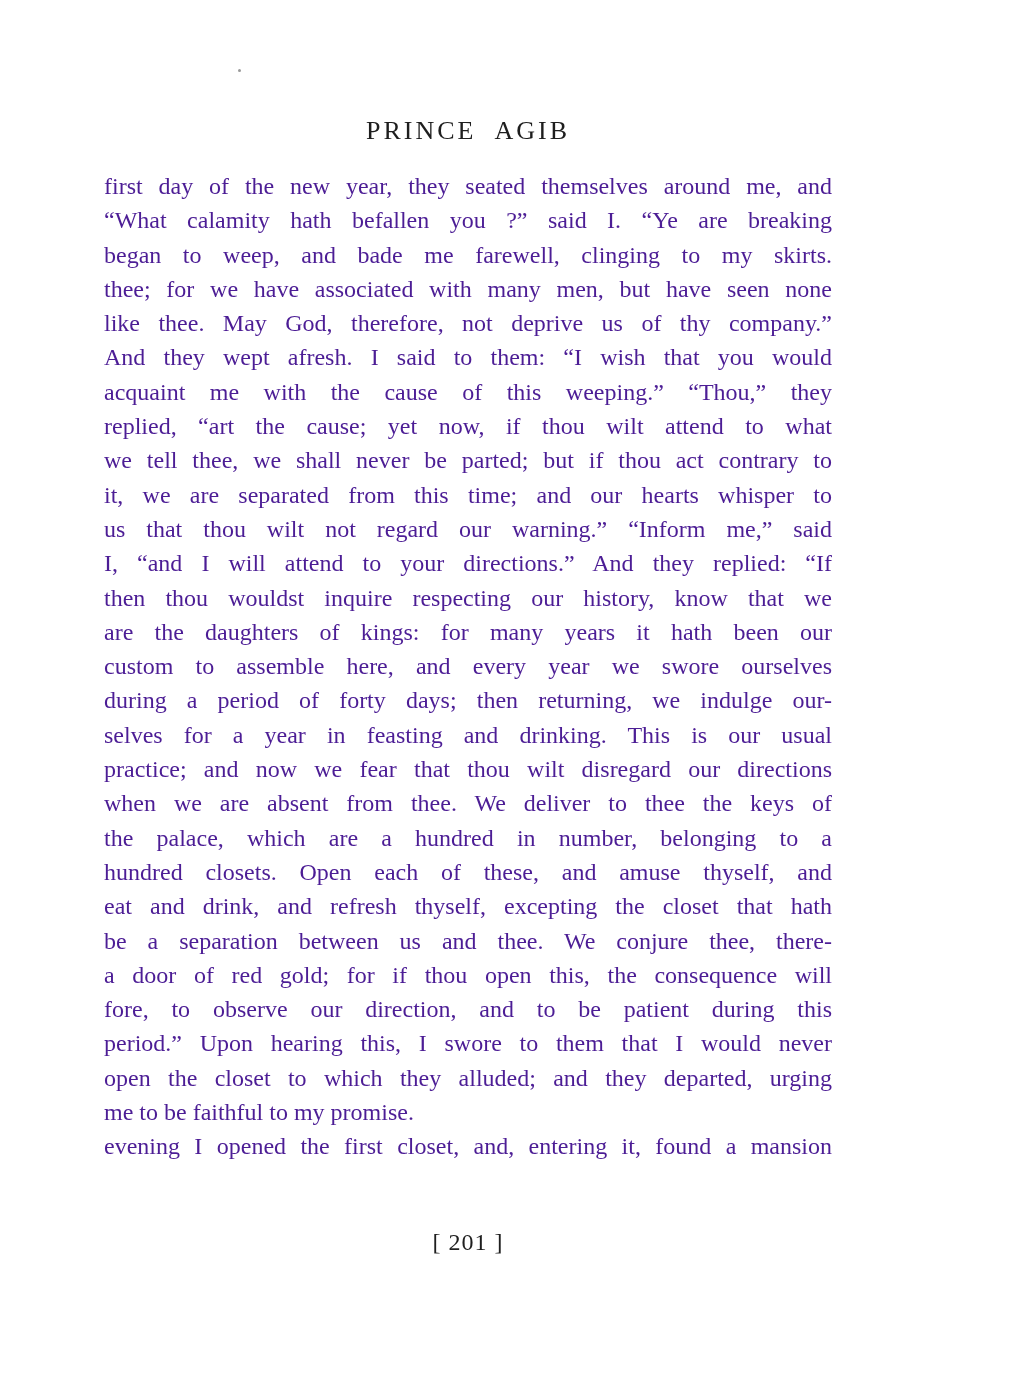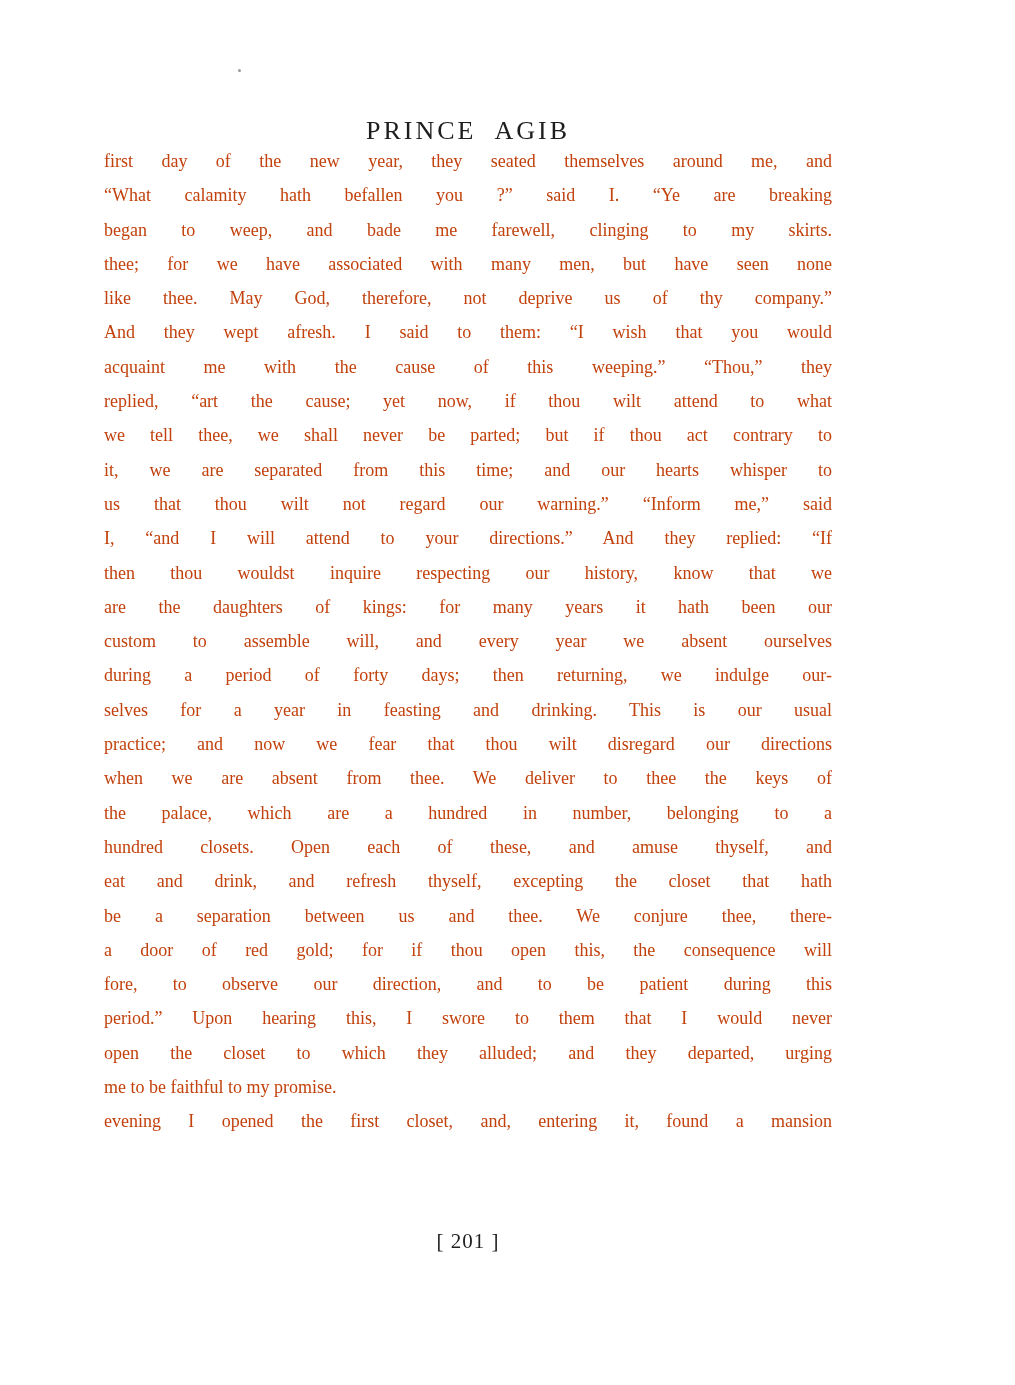--- a/index.html
+++ b/index.html
@@ -32,25 +32,25 @@
     left: 104px;
     width: 728px;
     text-align: center;
     font-size: 26px;
     letter-spacing: 3px;
     word-spacing: 10px;
     color: #1e1e1e;
   }
   .body-text {
     position: absolute;
-    top: 144px;
+    top: 169px;
     left: 104px;
     width: 728px;
-    font-size: 18px;
-    color: #c2410c;
+    font-size: 24px;
+    color: #4c1d95;
   }
   .line {
     line-height: 34.3px;
     height: 34.3px;
     overflow: hidden;
     text-align: justify;
     -moz-text-align-last: justify;
     text-align-last: justify;
   }
   .line.para-end {
@@ -59,21 +59,21 @@
   }
   .line.indent {
     text-indent: 40px;
   }
   .folio {
     position: absolute;
     top: 1229px;
     left: 104px;
     width: 728px;
     text-align: center;
-    font-size: 21px;
+    font-size: 24px;
     letter-spacing: 1px;
     color: #1f1f1f;
   }
 </style>
 </head>
 <body>
 
 <div class="page">
   <div class="speck"></div>
   <div class="running-head">PRINCE AGIB</div>
@@ -85,21 +85,21 @@
       <div class="line">like thee.  May God, therefore, not deprive us of thy company.”</div>
       <div class="line">And they wept afresh.  I said to them: “I wish that you would</div>
       <div class="line">acquaint me with the cause of this weeping.”  “Thou,” they</div>
       <div class="line">replied, “art the cause; yet now, if thou wilt attend to what</div>
       <div class="line">we tell thee, we shall never be parted; but if thou act contrary to</div>
       <div class="line">it, we are separated from this time; and our hearts whisper to</div>
       <div class="line">us that thou wilt not regard our warning.”  “Inform me,” said</div>
       <div class="line">I, “and I will attend to your directions.”  And they replied: “If</div>
       <div class="line">then thou wouldst inquire respecting our history, know that we</div>
       <div class="line">are the daughters of kings: for many years it hath been our</div>
-      <div class="line">custom to assemble will, and every year we absent ourselves</div>
+      <div class="line">custom to assemble here, and every year we swore ourselves</div>
       <div class="line">during a period of forty days; then returning, we indulge our-</div>
       <div class="line">selves for a year in feasting and drinking.  This is our usual</div>
       <div class="line">practice; and now we fear that thou wilt disregard our directions</div>
       <div class="line">when we are absent from thee.  We deliver to thee the keys of</div>
       <div class="line">the palace, which are a hundred in number, belonging to a</div>
       <div class="line">hundred closets.  Open each of these, and amuse thyself, and</div>
       <div class="line">eat and drink, and refresh thyself, excepting the closet that hath</div>
       <div class="line">be a separation between us and thee.  We conjure thee, there-</div>
       <div class="line">a door of red gold; for if thou open this, the consequence will</div>
       <div class="line">fore, to observe our direction, and to be patient during this</div>

